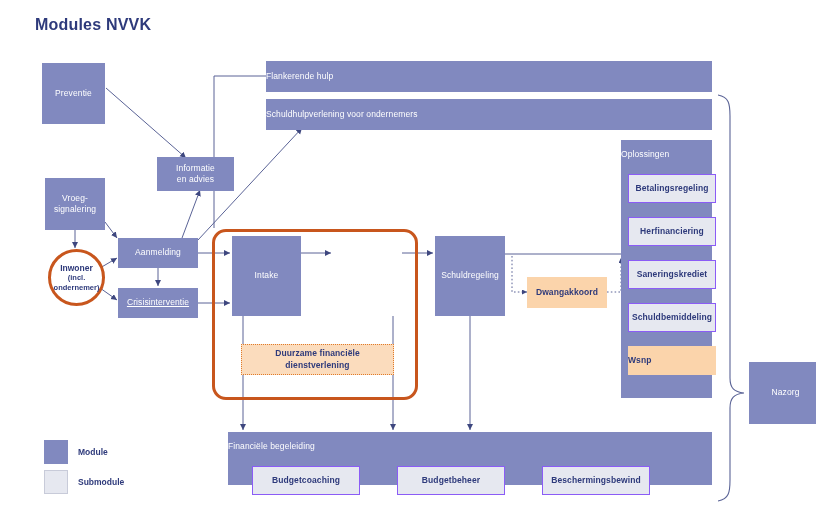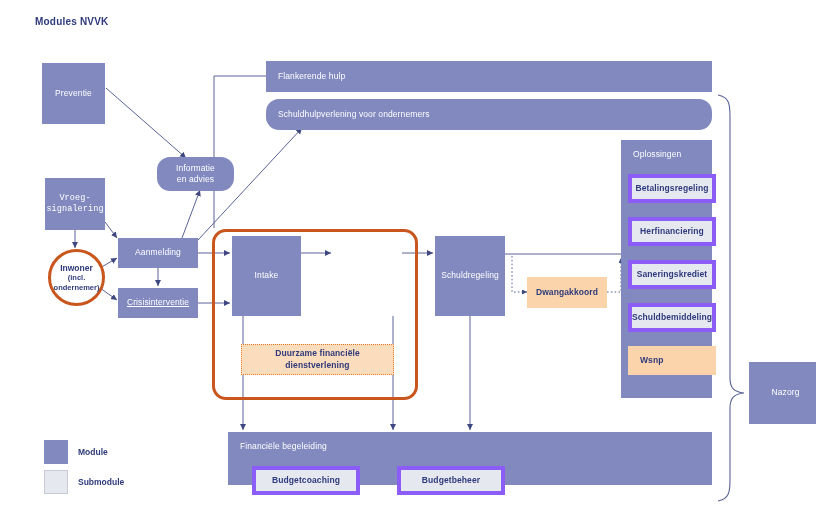--- a/index.html
+++ b/index.html
@@ -21,21 +21,21 @@
     position: absolute;
     left: 0;
     top: 0;
     width: 816px;
     height: 511px;
   }
   .page-title {
     position: absolute;
     left: 35px;
     top: 16px;
-    font-size: 10px;
+    font-size: 16px;
     font-weight: bold;
     color: #2e3a7b;
     letter-spacing: 0.2px;
     text-align: center;
   }
   .node {
     position: absolute;
     box-sizing: border-box;
     display: flex;
     align-items: center;
@@ -46,36 +46,36 @@
     letter-spacing: 0.1px;
   }
   .module {
     background: #8189bf;
     color: #ffffff;
   }
   .submodule {
     background: #e6e8f0;
     color: #2e3a7b;
     font-weight: bold;
-    border: 4px solid #8b5cf6;
+    border: 1px solid #8b5cf6;
   }
   .accent-box {
     background: #fbd4ab;
     color: #2e3a7b;
     font-weight: bold;
   }
   .accent-box-dashed {
     background: #fbdcbd;
     color: #2e3a7b;
     font-weight: bold;
     border: 1px dotted #e07b2a;
   }
   .label-left {
     justify-content: flex-start;
-    padding-left: 12px;
+    padding-left: 0;
     text-align: left;
   }
   .group-title {
     align-items: flex-start;
     padding-top: 9px;
   }
   .circle-node {
     position: absolute;
     box-sizing: border-box;
     border-radius: 50%;
@@ -181,55 +181,55 @@
                C 734 394, 730 398, 730 408
                L 730 480
                C 730 492, 729 499, 718 501"></path>
     </g>
   </svg>
 
   <div class="node module" style="left:42px; top:63px; width:63px; height:61px;">
     <span>Preventie</span>
   </div>
 
-  <div class="node module" style="left:45px; top:178px; width:60px; height:52px;font-family:Liberation Mono, monospace;">
+  <div class="node module" style="left:45px; top:178px; width:60px; height:52px;">
     <span>
       <span>Vroeg-</span><br>
       <span>signalering</span>
     </span>
   </div>
 
   <div class="circle-node" style="left:48px; top:249px; width:57px; height:57px;">
     <span>
       <span class="big">Inwoner</span><br>
       <span>(incl.</span><br>
       <span>ondernemer)</span>
     </span>
   </div>
 
-  <div class="node module" style="left:157px; top:157px; width:77px; height:34px;border-radius:13px;">
+  <div class="node module" style="left:157px; top:157px; width:77px; height:34px;">
     <span>
       <span>Informatie</span><br>
       <span>en advies</span>
     </span>
   </div>
 
   <div class="node module" style="left:118px; top:238px; width:80px; height:30px;">
     <span>Aanmelding</span>
   </div>
 
   <div class="node module" style="left:118px; top:288px; width:80px; height:30px;text-decoration:underline;">
     <span>Crisisinterventie</span>
   </div>
 
   <div class="node module label-left" style="left:266px; top:61px; width:446px; height:31px;">
     <span>Flankerende hulp</span>
   </div>
 
-  <div class="node module label-left" style="left:266px; top:99px; width:446px; height:31px;border-radius:13px;">
+  <div class="node module label-left" style="left:266px; top:99px; width:446px; height:31px;">
     <span>Schuldhulpverlening voor ondernemers</span>
   </div>
 
   <div class="orange-region" style="left:212px; top:229px; width:206px; height:171px;"></div>
 
   <div class="node module" style="left:232px; top:236px; width:69px; height:80px;">
     <span>Intake</span>
   </div>
 
 
@@ -272,20 +272,23 @@
   <div class="node module label-left group-title" style="left:228px; top:432px; width:484px; height:53px;">
     <span>Financiële begeleiding</span>
   </div>
 
   <div class="node submodule" style="left:252px; top:466px; width:108px; height:29px;">
     <span>Budgetcoaching</span>
   </div>
   <div class="node submodule" style="left:397px; top:466px; width:108px; height:29px;text-align:right;">
     <span>Budgetbeheer</span>
   </div>
+  <div class="node submodule" style="left:542px; top:466px; width:108px; height:29px;">
+    <span>Beschermingsbewind</span>
+  </div>
 
   <div class="legend-swatch module" style="left:44px; top:440px;"></div>
   <div class="legend-label" style="left:78px; top:440px;">Module</div>
 
   <div class="legend-swatch submodule" style="left:44px; top:470px;"></div>
   <div class="legend-label" style="left:78px; top:470px;">Submodule</div>
 
 </div>
 
 </body></html>

